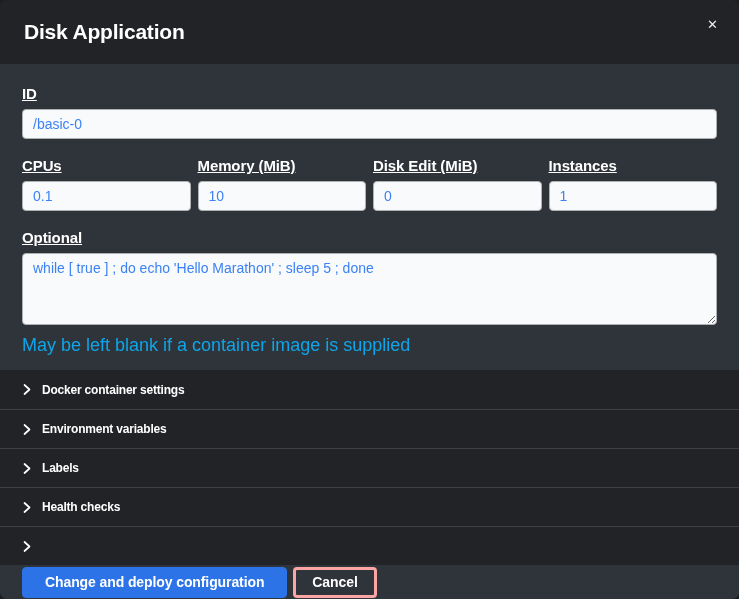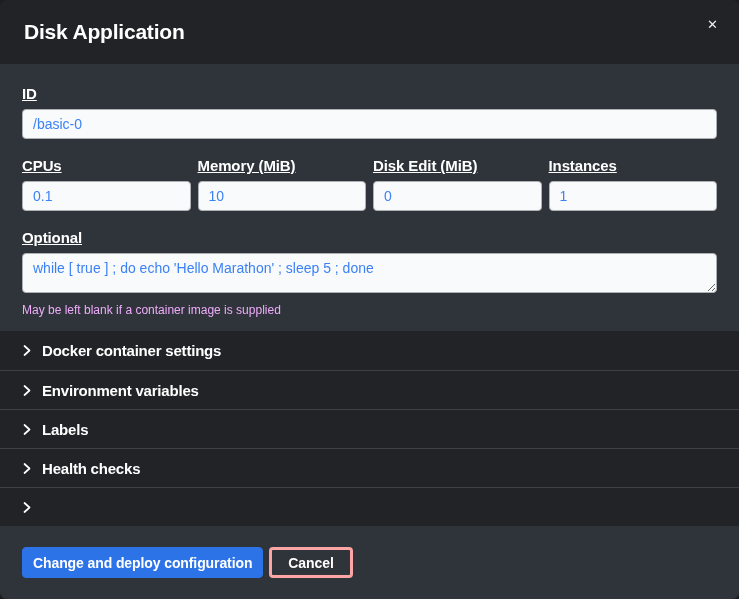--- a/index.html
+++ b/index.html
@@ -64,35 +64,35 @@
     border: 1px solid #aeb1b4;
     border-radius: 4px;
     color: #3b82f6;
     font-family: "Liberation Sans", "DejaVu Sans", sans-serif;
     font-size: 14px;
     padding: 5px 10px;
     outline: none;
   }
   .text-input { height: 30px; }
   .text-area {
-    height: 40px;
+    height: 72px;
     resize: vertical;
     line-height: 1.35;
   }
   .fields-row {
     display: grid;
     grid-template-columns: repeat(4, 1fr);
     gap: 7px;
     margin-top: 18px;
   }
   .command-group { margin-top: 18px; }
   .help-text {
     margin-top: 6px;
-    color: #f0abfc;
-    font-size: 12px;
+    color: #0ea5e9;
+    font-size: 18px;
   }
   
   .sections {
     background: #222327;
     flex: 0 0 auto;
   }
   .section-row {
     height: 39px;
     display: flex;
     align-items: center;
@@ -102,21 +102,21 @@
   .section-row + .section-row { border-top: 1px solid #3d4146; }
   .chevron {
     width: 10px; height: 13px;
     margin-right: 10px;
     flex: 0 0 auto;
     display: inline-flex;
     align-items: center;
   }
   .section-label {
     color: #ffffff;
-    font-size: 15px;
+    font-size: 12px;
     font-weight: 700;
     letter-spacing: -0.2px;
   }
   
   .modal-footer {
     background: #2f343a;
     flex: 1 1 auto;
     display: flex;
     align-items: center;
     padding: 0 22px;
@@ -131,21 +131,21 @@
     letter-spacing: -0.1px;
     cursor: pointer;
     display: inline-flex;
     align-items: center;
     justify-content: center;
   }
   .btn-primary {
     background: #2d73e8;
     border: 1px solid #2d73e8;
     color: #ffffff;
-    padding: 0 10px;
+    padding: 0 22px;
   }
   .btn-cancel {
     background: transparent;
     border: 3px solid #fca5a5;
     color: #ffffff;
     padding: 0 16px;
   }
 </style>
 </head>
 <body>

